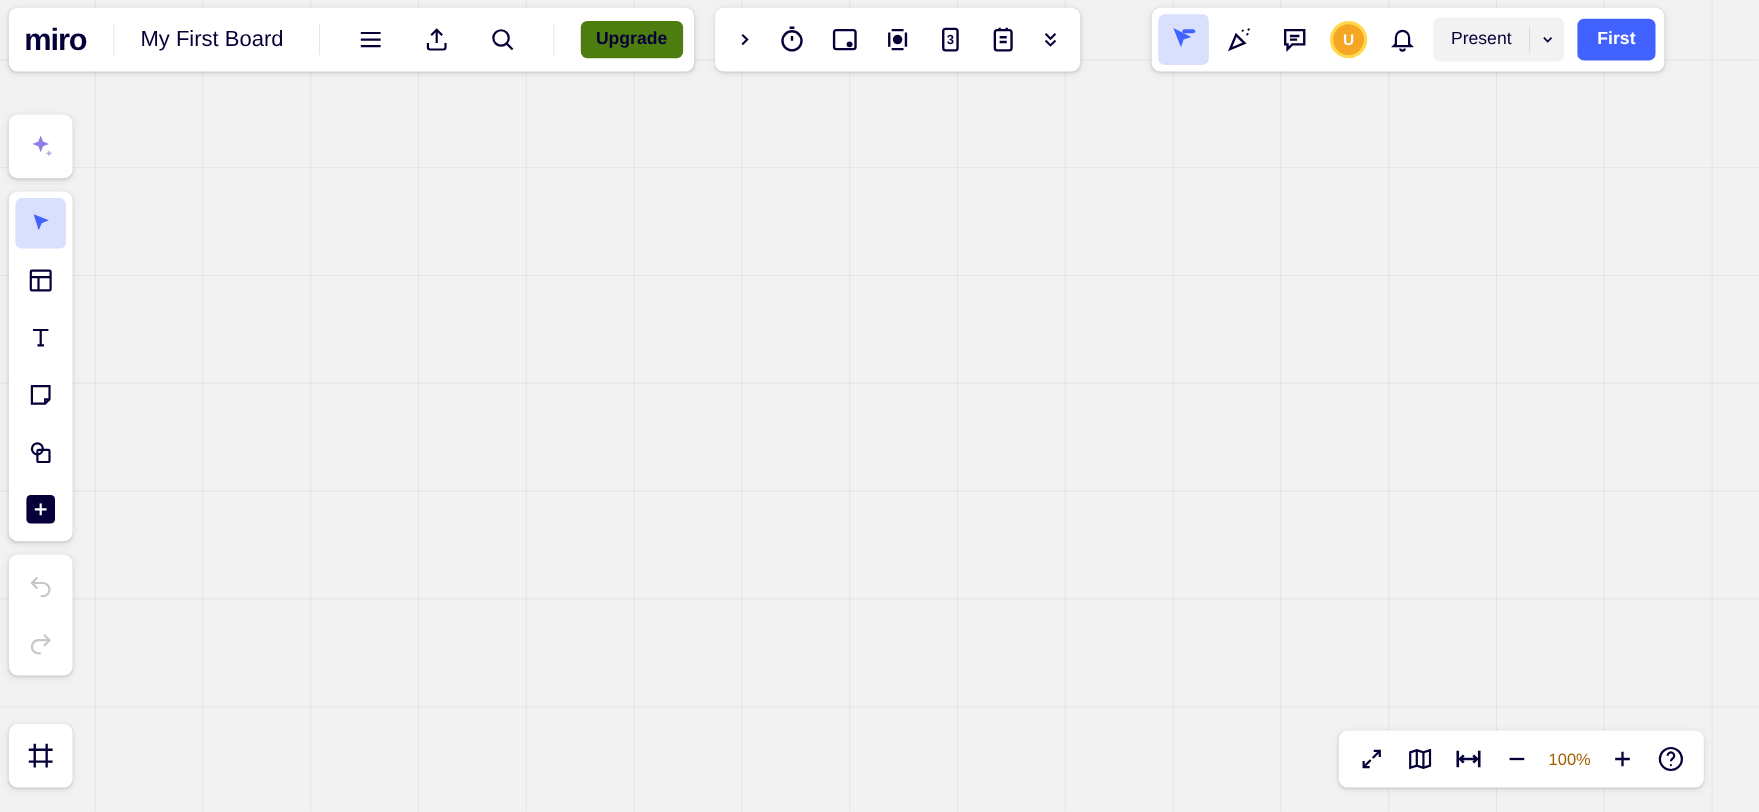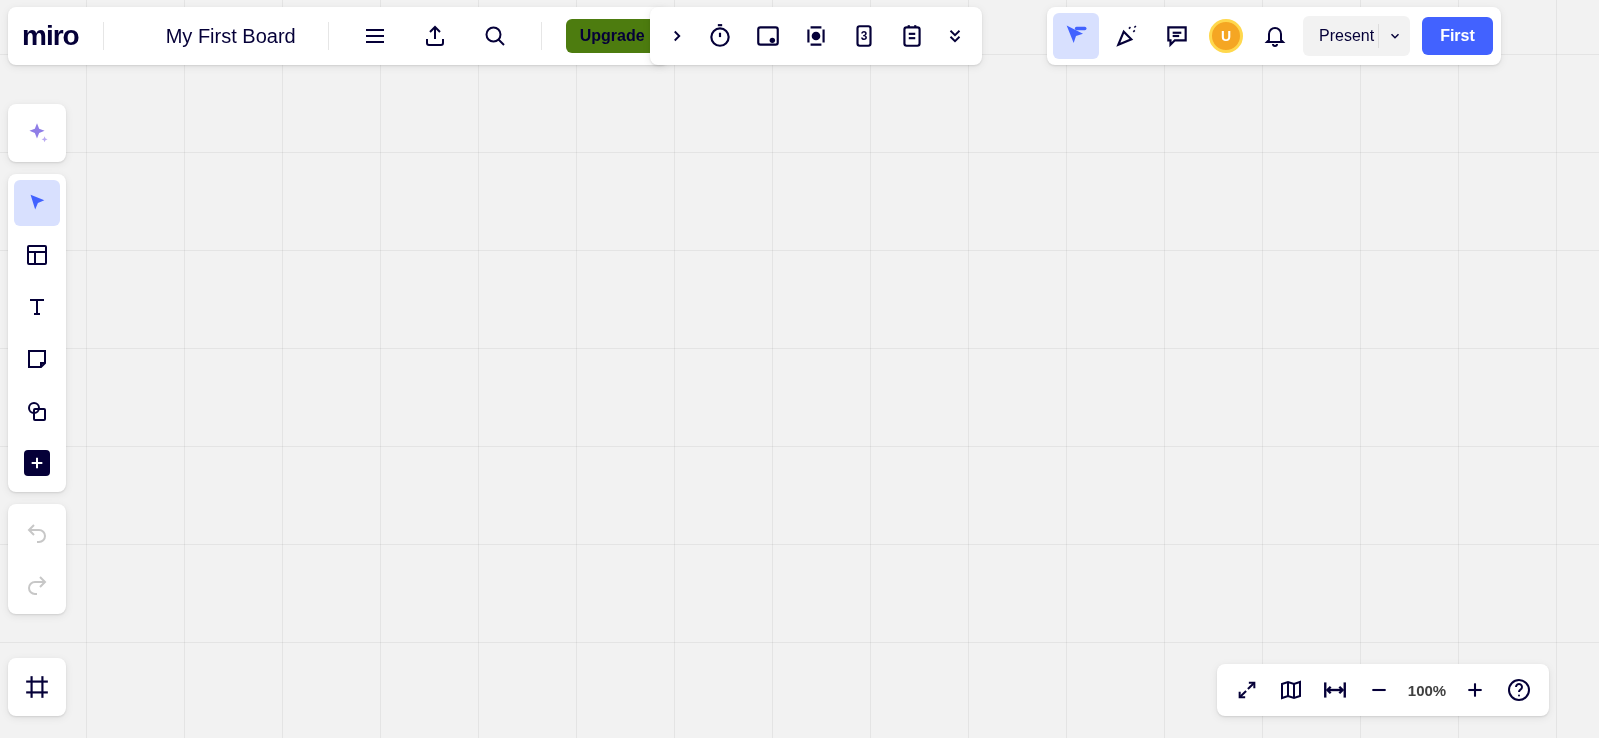--- a/index.html
+++ b/index.html
@@ -52,21 +52,20 @@
       width: 1px;
       height: 28px;
       background: #e6e6e6;
       margin: 0 8px;
     }
     .board-title {
       font-size: 20px;
       color: #050038;
       font-weight: 400;
       padding-right: 8px;
-      margin-left: 38px;
     }
     .iconbtn {
       width: 44px;
       height: 44px;
       display: flex;
       align-items: center;
       justify-content: center;
       border-radius: 6px;
       color: #050038;
       cursor: pointer;
@@ -118,21 +117,21 @@
       align-items:center;
       justify-content:center;
       color:#fff;
       font-weight:700;
       font-size:14px;
       margin: 0 4px;
     }
     .present {
       display:flex;
       align-items:center;
-      gap:0;
+      gap:12px;
       background:#f2f2f2;
       border-radius:6px;
       padding: 8px 8px 8px 16px;
       cursor:pointer;
     }
     .present .plabel{
       font-size:16px;
       font-weight:500;
       color:#050038;
     }
@@ -202,22 +201,22 @@
     .zoom-panel {
       position:absolute;
       right:50px;
       bottom:22px;
       height:52px;
       padding: 0 10px;
       gap: 4px;
     }
     .zoom-label{
       font-size:15px;
-      font-weight:700;
-      color:#404040;
+      font-weight:400;
+      color:#a16207;
       width:48px;
       text-align:center;
     }
     svg { display:block; }
   </style>
 </head>
 <body>
 
 <div class="canvas"></div>
 

